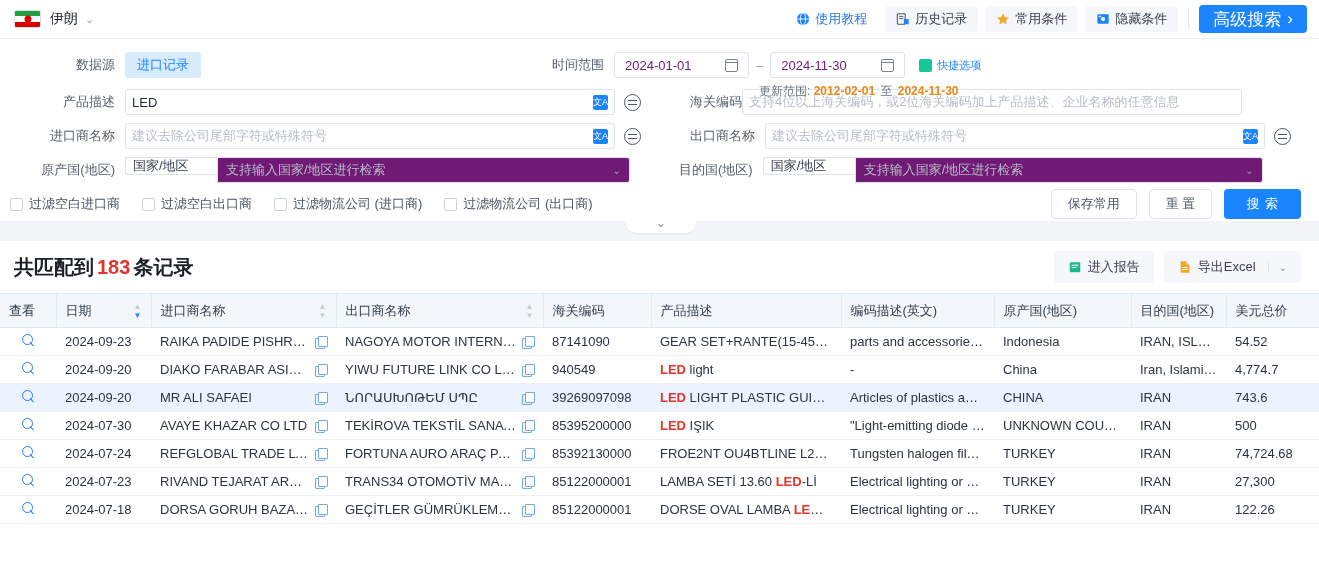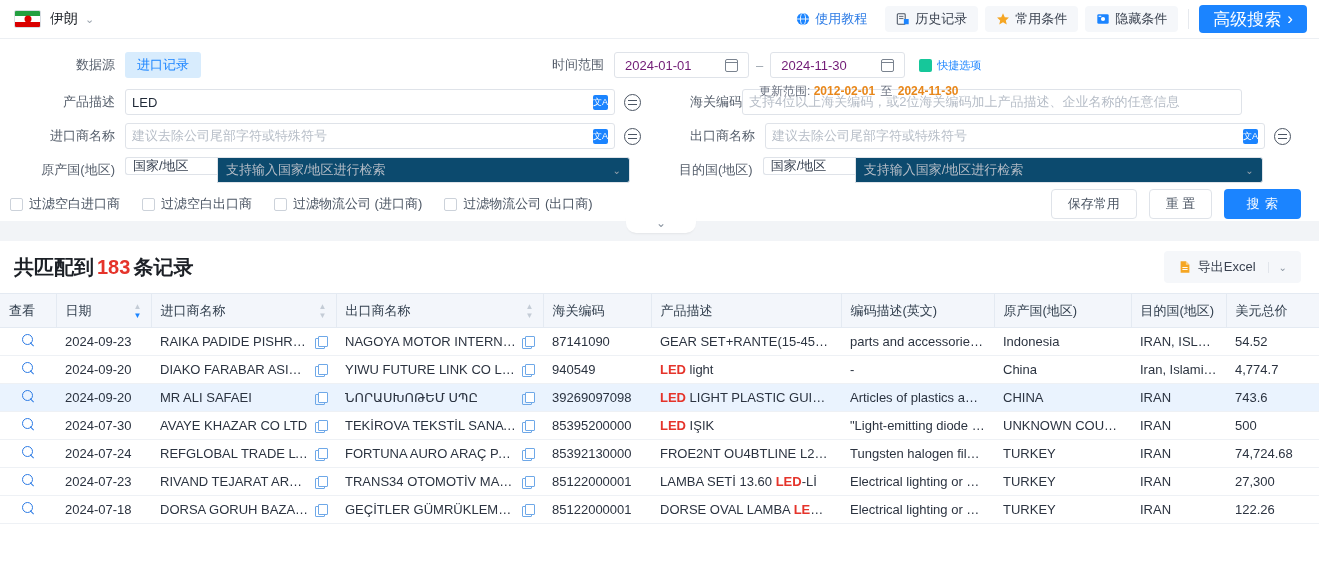--- a/index.html
+++ b/index.html
@@ -74,21 +74,21 @@
     position:relative; flex:none; }
   .circ-ic:before{content:"";position:absolute;left:3px;right:3px;top:5px;height:1.3px;background:#4b5563;}
   .circ-ic:after{content:"";position:absolute;left:3px;right:3px;top:9px;height:1.3px;background:#4b5563;}
 
   .selbox {
     height:14px; border:1px solid #dfe3e9; border-right:none; border-radius:3px 0 0 3px;
     background:#fff; display:flex; align-items:center; justify-content:space-between;
     padding:8px 7px; font-size:13px; color:#374151; white-space:nowrap;gap:32px;
   }
   .selinput {
-    height:26px; border:1px solid #dfe3e9; border-radius:0 3px 3px 0; background:#0c4a6e;
+    height:26px; border:1px solid #dfe3e9; border-radius:0 3px 3px 0; background:#701a75;
     display:flex; align-items:center; justify-content:space-between; padding:0 8px;
     font-size:13px; color:#b6bdc7;
   }
   .chev { color:#9aa3ad; font-size:10px; margin-left:6px; }
 
   .datebox {
     width:135px; height:26px; border:1px solid #dfe3e9; border-radius:3px; background:#fff;
     display:flex; align-items:center; justify-content:space-between; padding:0 10px;
     font-size:13px; color:#701a75;
   }
@@ -349,20 +349,28 @@
   </div>
 
   <div class="results">
 
     <div class="res-head">
       <div class="res-count">
         <span>共匹配到</span><span class="num">183</span><span>条记录</span>
       </div>
 
       <div class="res-btns">
+        <div class="rbtn">
+          <svg class="ic" viewBox="0 0 16 16">
+            <rect x="2" y="2.5" width="12" height="11.5" rx="1.5" fill="#19b98a"></rect>
+            <rect x="4.2" y="5.4" width="7.6" height="1.2" fill="#fff"></rect>
+            <rect x="4.2" y="8" width="5.4" height="1.2" fill="#fff"></rect>
+          </svg>
+          <span>进入报告</span>
+        </div>
 
         <div class="rbtn">
           <svg class="ic" viewBox="0 0 16 16">
             <path d="M3 1.5h6l4 4v9H3z" fill="#f5a623"></path>
             <path d="M9 1.5l4 4H9z" fill="#fbd38d"></path>
             <rect x="5" y="8" width="6" height="1.1" fill="#fff"></rect>
             <rect x="5" y="10.3" width="6" height="1.1" fill="#fff"></rect>
           </svg>
           <span>导出Excel</span>
           <span class="split">⌄</span>

